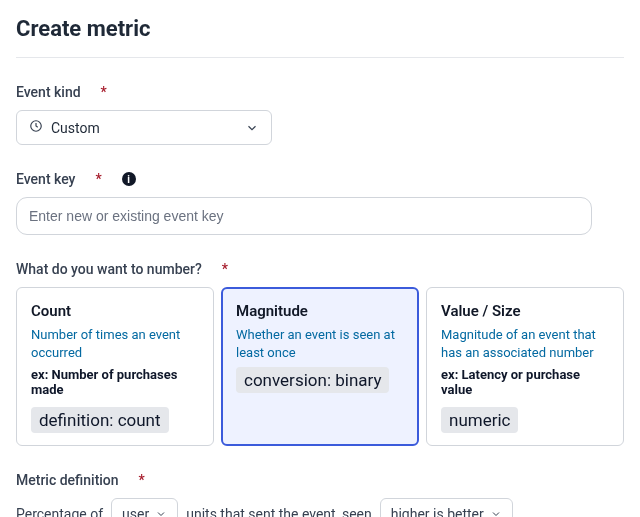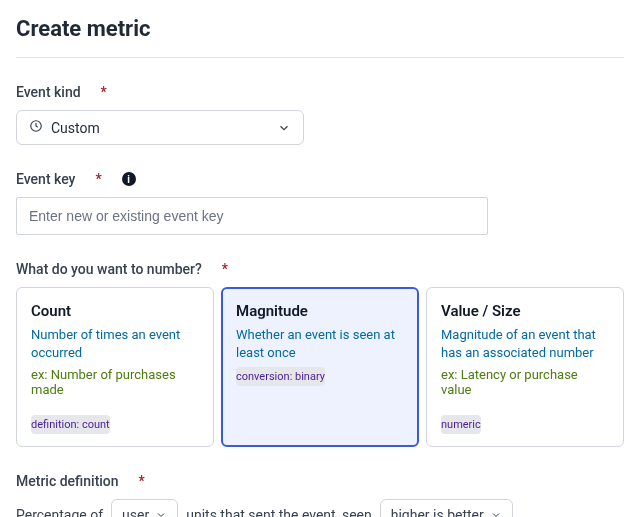--- a/index.html
+++ b/index.html
@@ -34,26 +34,26 @@
     display: flex;
     align-items: center;
     gap: 8px;
     border: 1px solid #d1d5db;
     border-radius: 6px;
     padding: 8px 12px;
     background: #fff;
     cursor: pointer;
     user-select: none;
   }
-  .select.w260 { width: 288px; justify-content: flex-start; position: relative; }
+  .select.w260 { width: 256px; justify-content: flex-start; position: relative; }
   .select.w260 .chev { margin-left: auto; }
   .input {
-    width: 472px;
-    border: 1px solid #d1d5db;
-    border-radius: 2px;
+    width: 576px;
+    border: 1px solid #d1d5db;
+    border-radius: 11px;
     padding: 10px 12px;
     font-size: 14px;
     color: #111827;
     outline: none;
   }
   .input::placeholder { color: #6b7280; }
   .section { margin-bottom: 26px; }
   .cards {
     display: flex;
     gap: 7px;
@@ -79,30 +79,31 @@
     margin-bottom: 6px;
   }
   .card-desc {
     font-size: 13px;
     color: #0369a1;
     line-height: 1.35;
     margin-bottom: 6px;
   }
   .card-ex {
     font-size: 13px;
-    color: #4d7c0f;
-    margin-bottom: 18px;
+    color: #0f172a;
+    margin-bottom: 10px;
+    font-weight: bold;
   }
   .tag {
     display: inline-block;
-    font-size: 11px;
-    color: #4c1d95;
+    font-size: 17px;
+    color: #0f172a;
     background: #e5e7eb;
     border-radius: 4px;
-    padding: 3px 0;
+    padding: 3px 8px;
   }
   .def-row {
     display: flex;
     align-items: center;
     gap: 8px;
     flex-wrap: wrap;
     font-size: 14px;
     color: #374151;
   }
   .mini-select {

